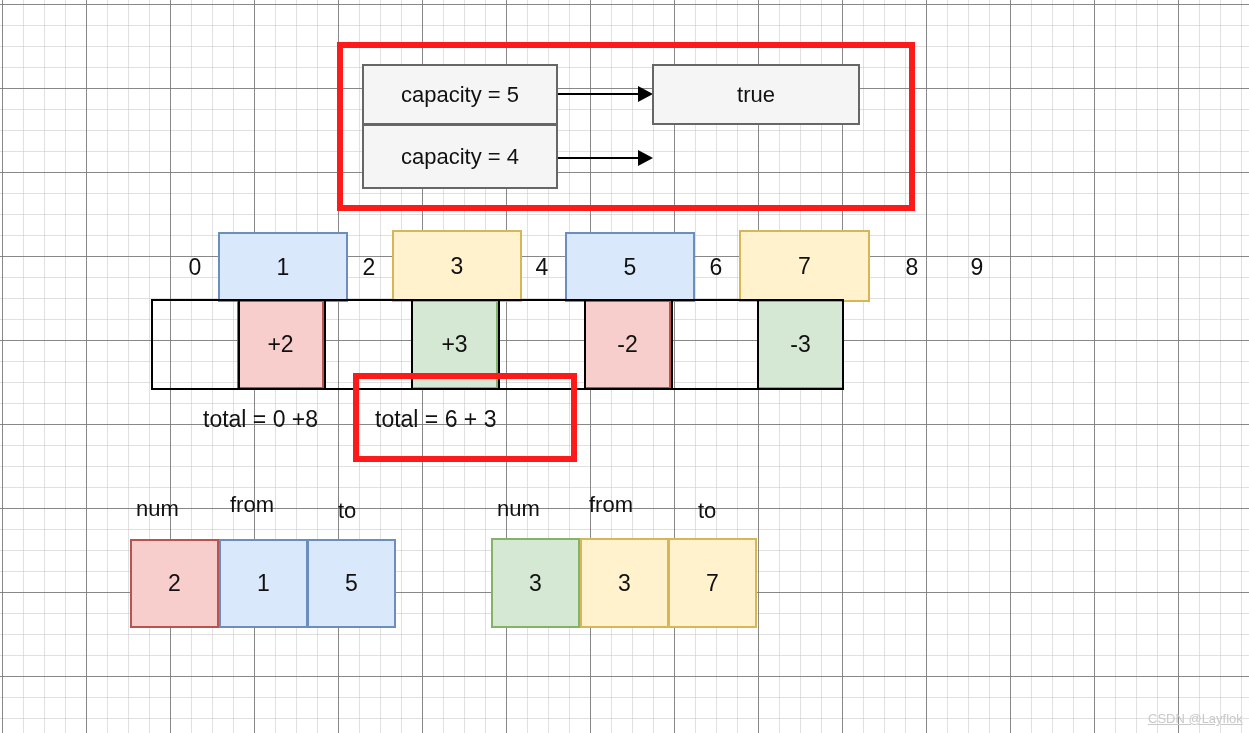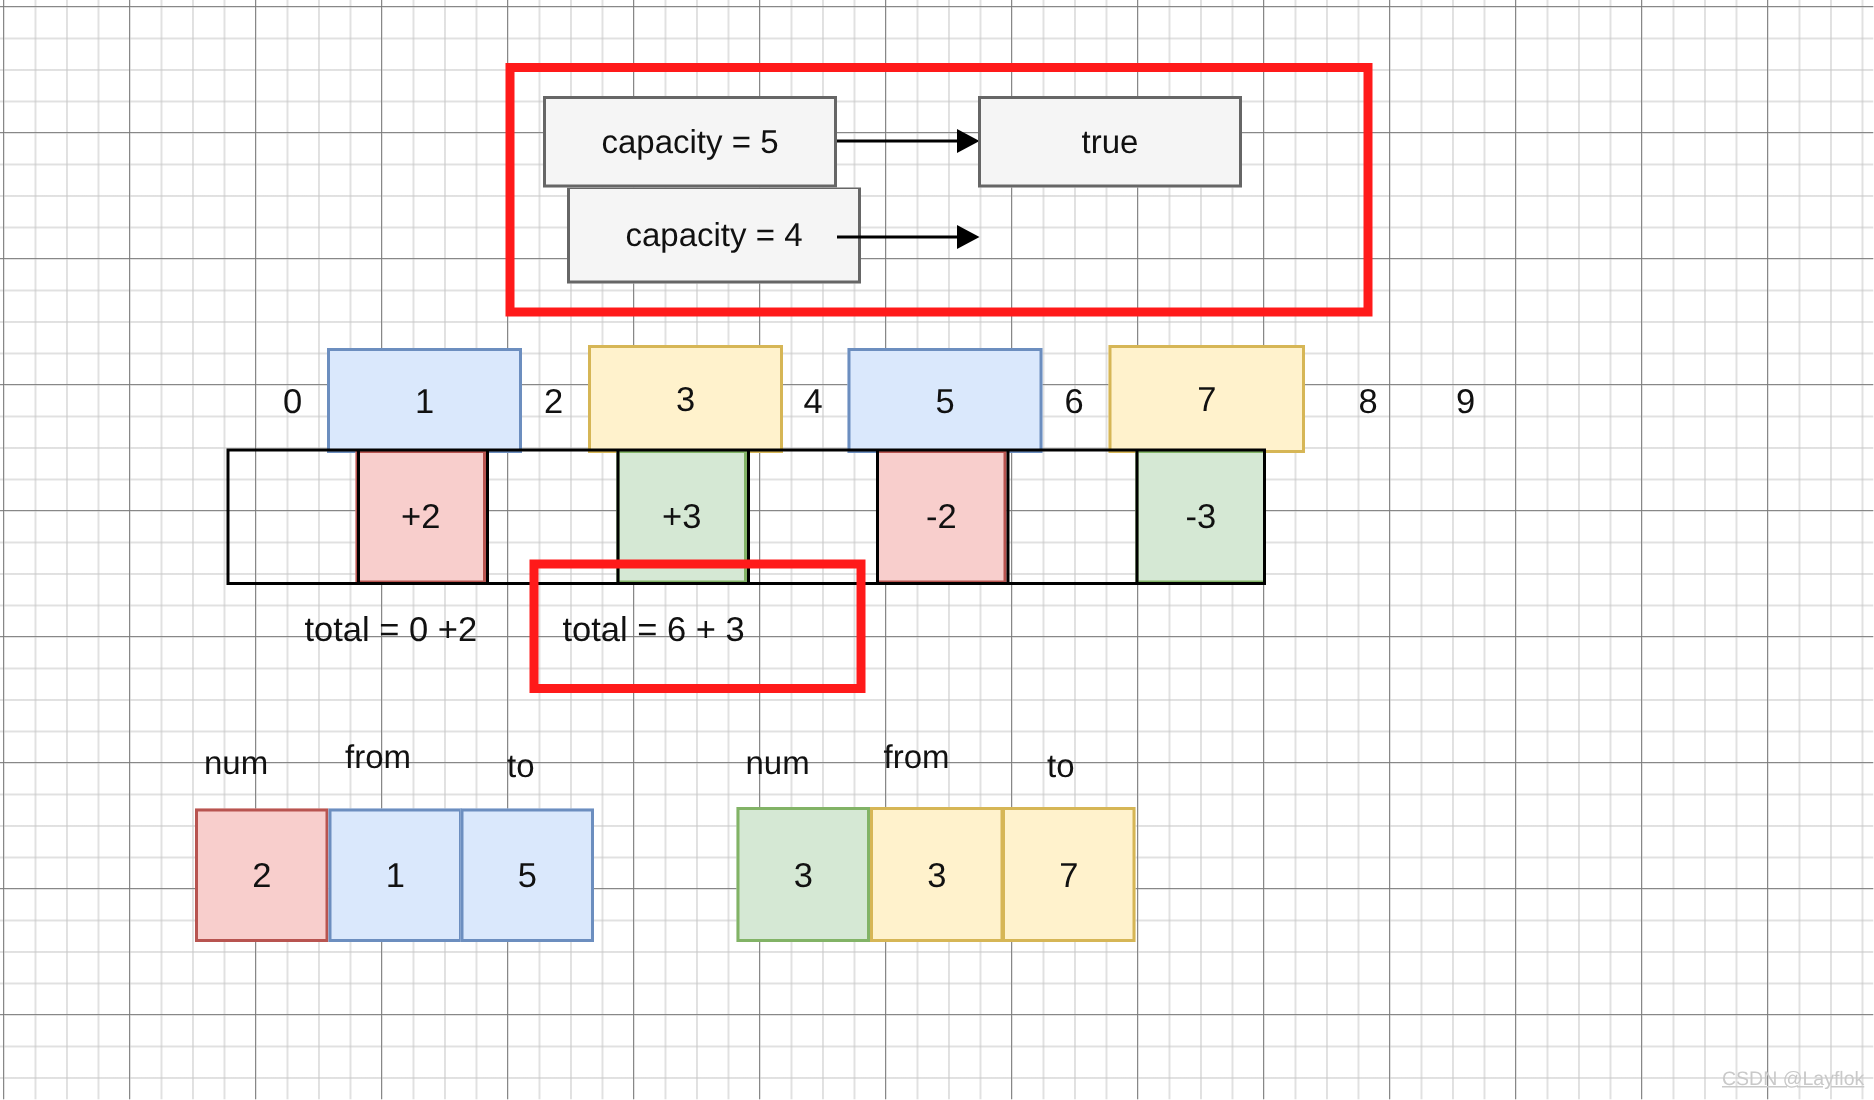--- a/index.html
+++ b/index.html
@@ -33,21 +33,21 @@
 
   
   .greybox {
     background: #f5f5f5;
     border: 2px solid #666666;
     box-sizing: border-box;
     font-size: 22px;
     color: #111;
     align-items: center;
   }
-  .greybox.lower { border-top: 1px solid #666666; margin-left: 16px; }
+  .greybox.lower { border-top: 1px solid #666666; }
 
   
   .redbox {
     border: 6px solid #ff1a1a;
     box-sizing: border-box;
     background: transparent;
   }
 
   
   .arrow-line {
@@ -145,21 +145,21 @@
 
   <div class="abs" style="left:558px; top:86px; width:96px; height:16px;">
     <div class="abs arrow-line" style="left:0; top:7px; width:82px;"></div>
     <div class="abs arrow-head" style="left:80px; top:0;"></div>
   </div>
   <div class="abs" style="left:558px; top:150px; width:96px; height:16px;">
     <div class="abs arrow-line" style="left:0; top:7px; width:82px;"></div>
     <div class="abs arrow-head" style="left:80px; top:0;"></div>
   </div>
 
-  <div class="abs greybox ctr" style="left:652px; top:64px; width:176px; height:61px;">
+  <div class="abs greybox ctr" style="left:652px; top:64px; width:208px; height:61px;">
     <span>true</span>
   </div>
 
   <div class="abs ctr idx-label" style="left:180px; top:253px; height:28px;">
     <span>0</span>
   </div>
   <div class="abs ctr idx-label" style="left:354px; top:253px; height:28px;">
     <span>2</span>
   </div>
   <div class="abs ctr idx-label" style="left:527px; top:253px; height:28px;">
@@ -218,21 +218,21 @@
 
   <div class="abs arr-div" style="left:238px; top:300px; height:89px;"></div>
   <div class="abs arr-div" style="left:324px; top:300px; height:89px;"></div>
   <div class="abs arr-div" style="left:411px; top:300px; height:89px;"></div>
   <div class="abs arr-div" style="left:498px; top:300px; height:89px;"></div>
   <div class="abs arr-div" style="left:584px; top:300px; height:89px;"></div>
   <div class="abs arr-div" style="left:671px; top:300px; height:89px;"></div>
   <div class="abs arr-div" style="left:757px; top:300px; height:89px;"></div>
 
   <div class="abs total-text" style="left:203px; top:406px;">
-    <span>total = 0 +2</span>
+    <span>total = 0 +8</span>
   </div>
 
   <div class="abs redbox" style="left:353px; top:373px; width:224px; height:89px;"></div>
   <div class="abs total-text" style="left:375px; top:406px;">
     <span>total = 6 + 3</span>
   </div>
 
   <div class="abs tbl-head" style="left:136px; top:496px;">
     <span>num</span>
   </div>

